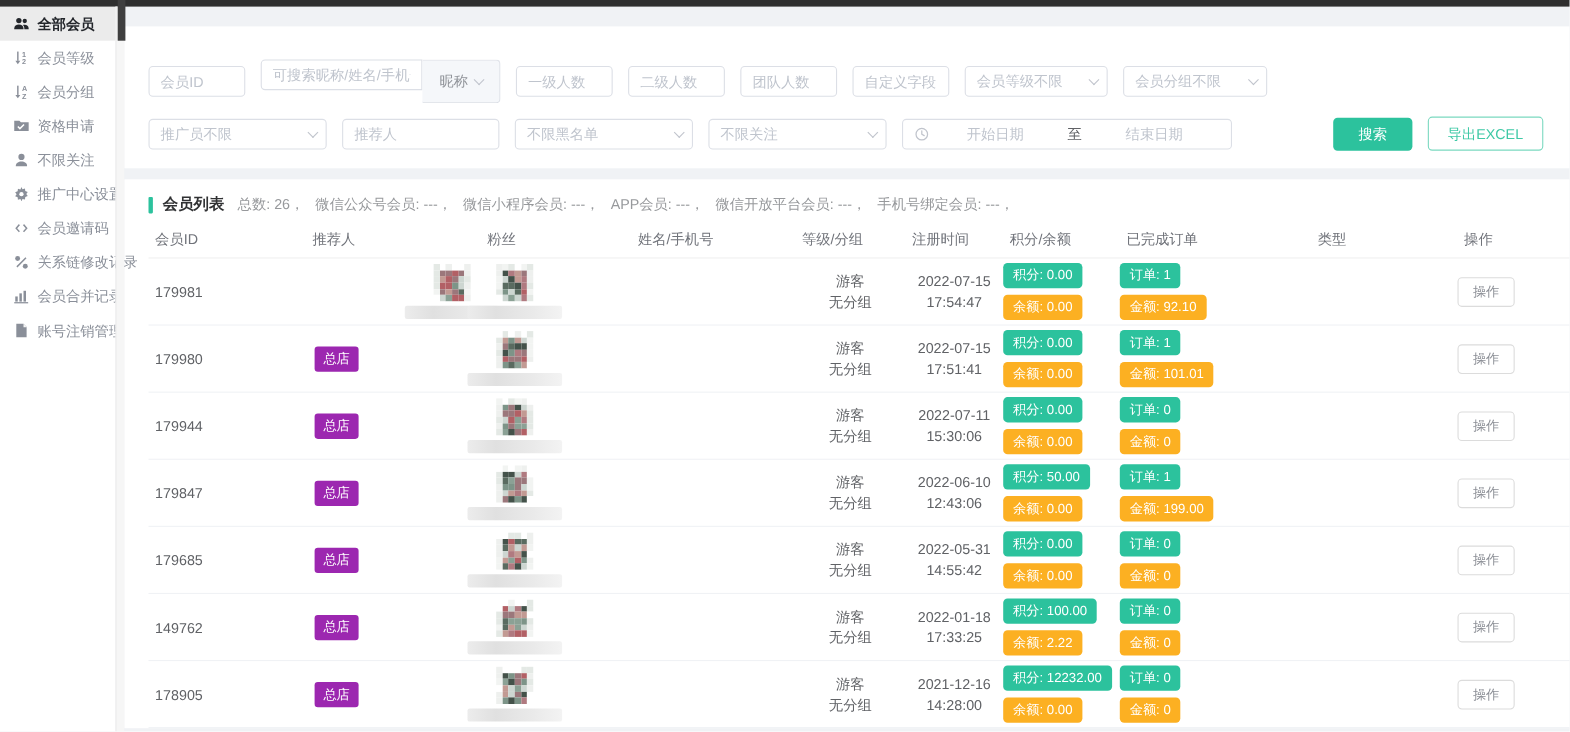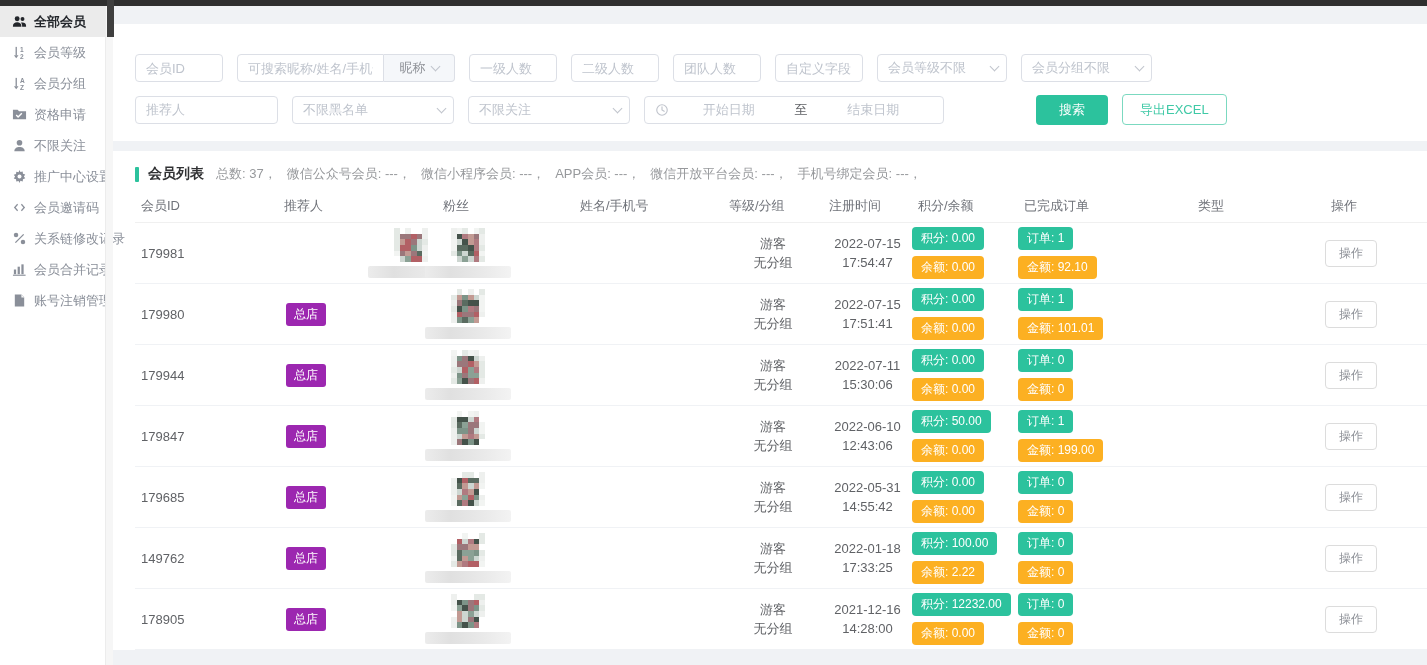--- a/index.html
+++ b/index.html
@@ -35,21 +35,21 @@
                display:inline-flex;align-items:center;cursor:pointer;font-family:inherit}
 
   .frow{display:flex;align-items:center;gap:14px}
   .frow1{margin-top:18px}
   .frow2{margin-top:12px}
   .inp{height:28px;border:1px solid #dcdfe6;border-radius:4px;padding:0 10px;font-size:13px;color:#606266;background:#fff;font-family:inherit}
   .inp::placeholder{color:#bfc4cd}
   .w88{width:88px}.w143{width:143px}.w147{width:147px}
   .combo{display:flex}
   .combo .inp{border-radius:4px 0 0 4px}
-  .combo-select{width:71px;height:28px;border:1px solid #dcdfe6;border-left:none;border-radius:0 4px 4px 0;background:#f5f7fa;
+  .combo-select{width:71px;height:40px;border:1px solid #dcdfe6;border-left:none;border-radius:0 4px 4px 0;background:#f5f7fa;
                 display:flex;align-items:center;justify-content:center;color:#909399;cursor:pointer}
   .sel{height:28px;border:1px solid #dcdfe6;border-radius:4px;padding:0 8px 0 10px;display:flex;align-items:center;
        justify-content:space-between;color:#bfc4cd;background:#fff;cursor:pointer}
   .w130{width:130px}.w131{width:131px}.w162{width:162px}
   .chev{width:7px;height:7px;border-right:1.3px solid #c0c4cc;border-bottom:1.3px solid #c0c4cc;
         transform:rotate(45deg);flex:none;margin-left:6px;margin-bottom:3px}
   .daterange{width:300px;height:28px;border:1px solid #dcdfe6;border-radius:4px;display:flex;align-items:center;
              padding:0 10px;color:#bfc4cd;background:#fff}
   .daterange .dlabel{flex:1;text-align:center}
   .daterange .dto{color:#606266;padding:0 6px}
@@ -213,20 +213,24 @@
         <span>会员等级不限</span>
         <span class="chev"></span>
       </div>
       <div class="sel w131">
         <span>会员分组不限</span>
         <span class="chev"></span>
       </div>
     </div>
 
     <div class="frow frow2">
+      <div class="sel w162">
+        <span>推广员不限</span>
+        <span class="chev"></span>
+      </div>
       <input class="inp w143" placeholder="推荐人" style="">
       <div class="sel w162">
         <span>不限黑名单</span>
         <span class="chev"></span>
       </div>
       <div class="sel w162">
         <span>不限关注</span>
         <span class="chev"></span>
       </div>
       <div class="daterange">
@@ -244,21 +248,21 @@
       <button class="btn-outline">导出EXCEL</button>
     </div>
   </div>
 
   <div class="card list">
     <div class="list-head">
       <div class="sec-title">
         <span class="sec-bar"></span>
         <span>会员列表</span>
       </div>
-      <div class="stats"><span>总数:  37，</span><span>微信公众号会员:  ---，</span><span>微信小程序会员:  ---，</span><span>APP会员:  ---，</span><span>微信开放平台会员:  ---，</span><span>手机号绑定会员:  ---，</span></div>
+      <div class="stats"><span>总数:  26，</span><span>微信公众号会员:  ---，</span><span>微信小程序会员:  ---，</span><span>APP会员:  ---，</span><span>微信开放平台会员:  ---，</span><span>手机号绑定会员:  ---，</span></div>
     </div>
     <div class="thead">
         <div class="hcell">会员ID</div>
         <div class="hcell">推荐人</div>
         <div class="hcell">粉丝</div>
         <div class="hcell">姓名/手机号</div>
         <div class="hcell">等级/分组</div>
         <div class="hcell">注册时间</div>
         <div class="hcell">积分/余额</div>
         <div class="hcell">已完成订单</div>

